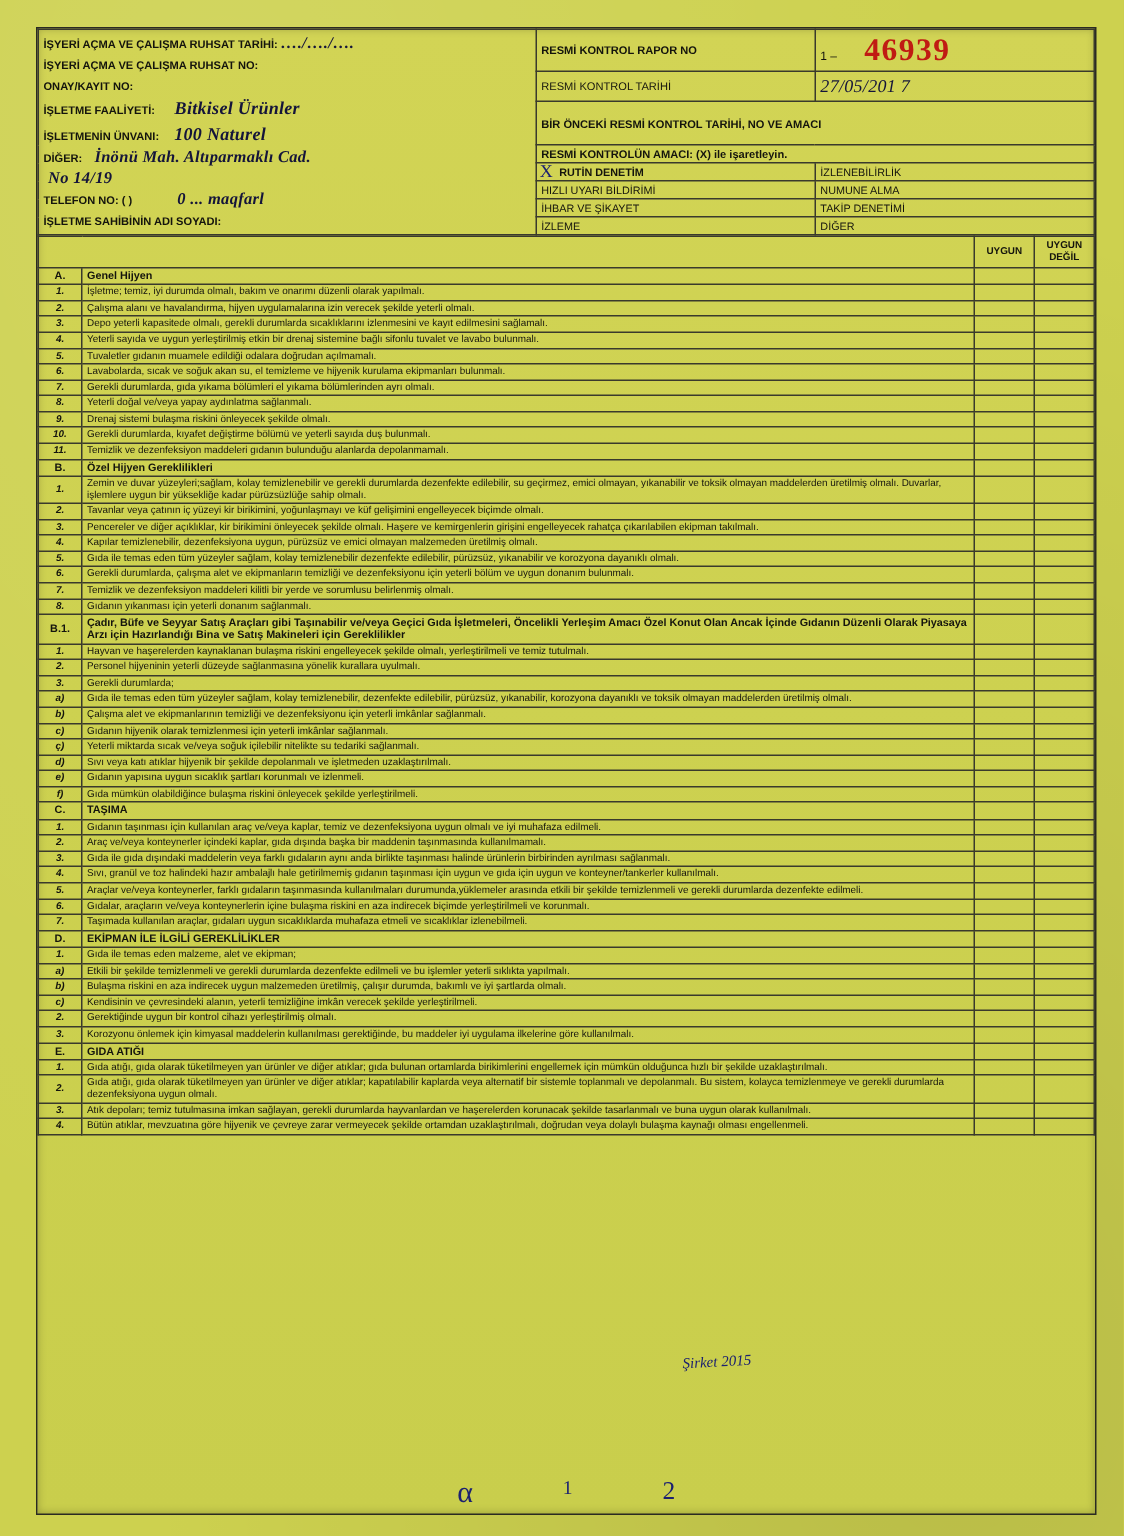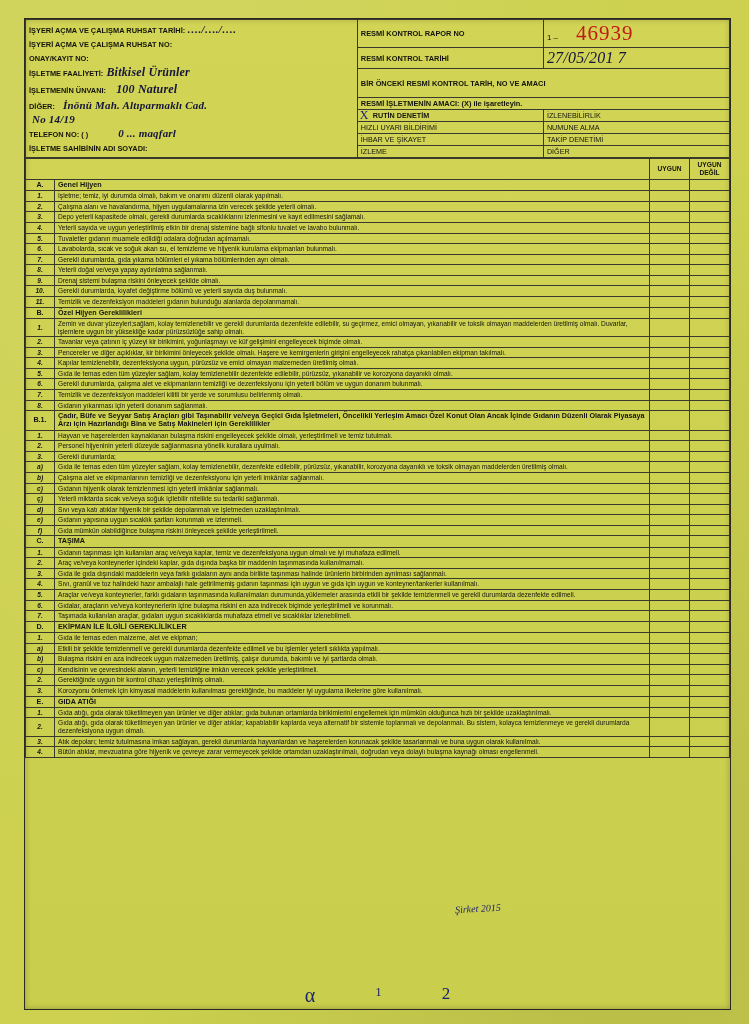--- a/index.html
+++ b/index.html
@@ -43,21 +43,21 @@
     font-family:"Liberation Serif", serif;
     color:#14143a;
     font-size:11px;
     font-style:italic;
     letter-spacing:.2px;
   }
   .hand-red{
     color:#c01b13;
     font-family:"Liberation Serif", serif;
     font-size:21px;
-    font-weight:normal;
+    font-weight:bold;
     letter-spacing:1px;
   }
   
   .body td{font-size:6.6px;padding:1px 3px;line-height:1.15;}
   .body .sec{font-weight:bold;font-size:7.2px;}
   .body .num{text-align:center;width:22px;font-weight:bold;font-style:italic;}
   .body .secnum{text-align:center;width:22px;font-weight:bold;}
   .okhdr{font-size:6.4px;font-weight:bold;text-align:center;line-height:1.05;padding:2px 1px;}
   .footer{
     position:absolute;left:0;right:0;bottom:2px;
@@ -102,21 +102,21 @@
                   </tr>
           <tr>
                     <td class="nb lbl">
             <span>ONAY/KAYIT NO:</span>
             <span class="hand"></span>
           </td>
                   </tr>
           <tr>
                     <td class="nb lbl">
             <span>İŞLETME FAALİYETİ:</span>
-            <span class="hand" style="font-size:12px;margin-left:1px;">Bitkisel Ürünler</span>
+            <span class="hand" style="font-size:12px;margin-left:11px;">Bitkisel Ürünler</span>
           </td>
                   </tr>
           <tr>
                     <td class="nb lbl">
             <span>İŞLETMENİN ÜNVANI:</span>
             <span class="hand" style="font-size:12px;margin-left:8px;">100 Naturel</span>
           </td>
                   </tr>
           <tr>
                     <td class="nb lbl">
@@ -144,30 +144,30 @@
         </tbody>
               </table>
       </td>
       <td style="width:26%;font-weight:bold;">RESMİ KONTROL RAPOR NO</td>
       <td style="width:26%;position:relative;height:17px;">
         <span style="font-size:8px;">1 –</span>
         <span class="hand-red" style="margin-left:16px;">46939</span>
       </td>
     </tr>
     <tr>
-      <td style="font-weight:bold;">RESMİ KONTROL TARİHİ</td>
+      <td style="font-weight:normal;">RESMİ KONTROL TARİHİ</td>
       <td style="height:17px;">
-        <span class="hand" style="font-size:16px;">27/05/201 7</span>
+        <span class="hand" style="font-size:12px;">27/05/201 7</span>
       </td>
     </tr>
     <tr>
-      <td colspan="2" style="font-weight:bold;height:26px;">BİR ÖNCEKİ RESMİ KONTROL TARİH, NO VE AMACI</td>
+      <td colspan="2" style="font-weight:bold;height:26px;">BİR ÖNCEKİ RESMİ KONTROL TARİHİ, NO VE AMACI</td>
     </tr>
     <tr>
-      <td colspan="2" style="font-weight:bold;padding:1px 3px;">RESMİ İŞLETMENİN AMACI: (X) ile işaretleyin.</td>
+      <td colspan="2" style="font-weight:bold;padding:1px 3px;">RESMİ KONTROLÜN AMACI: (X) ile işaretleyin.</td>
     </tr>
     <tr class="amac-row">
       <td style="position:relative;">
         <span class="xmark" style="position:absolute;left:2px;top:-2px;">X</span>
         <span style="margin-left:12px;font-weight:bold;">RUTİN DENETİM</span>
       </td>
       <td><span>İZLENEBİLİRLİK</span></td>
     </tr>
     <tr class="amac-row">
       <td><span>HIZLI UYARI BİLDİRİMİ</span></td>

